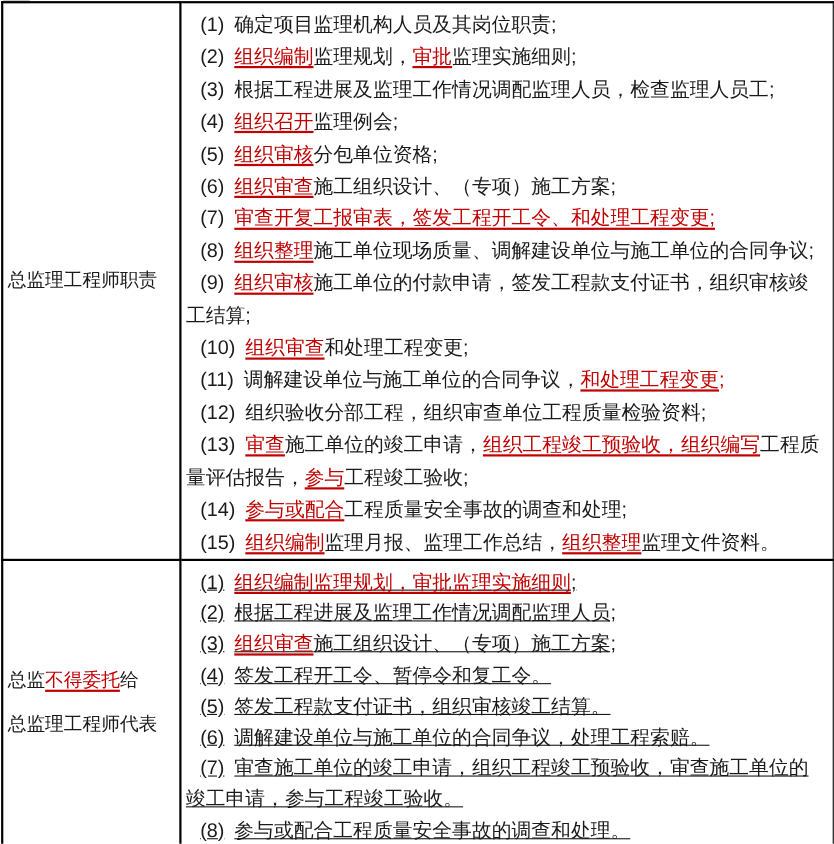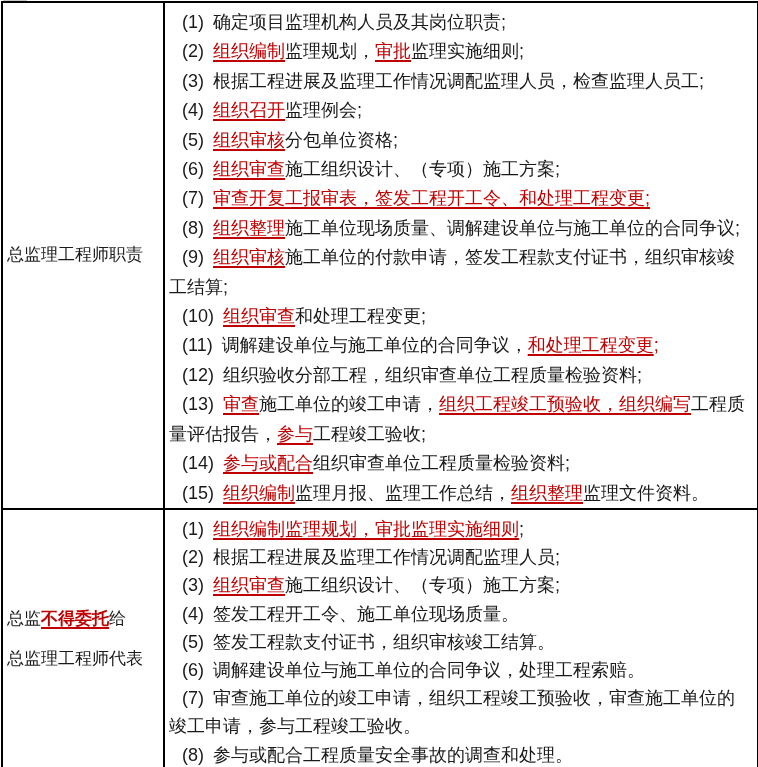--- a/index.html
+++ b/index.html
@@ -26,30 +26,30 @@
   }
   td.label-cell .hline{white-space:nowrap;}
   td.items-cell{
     vertical-align:top;
     padding:5px 12px 0 4px;
     font-size:18px;
   }
   tr.row-0 td{height:500px;}
   tr.row-1 td{height:252px;}
   tr.row-0 .item{line-height:29.4px;}
-  tr.row-1 .item{line-height:28.2px;}
+  tr.row-1 .item{line-height:28.2px;text-decoration:underline;}
   p.item{margin:0;text-indent:13px;}
   span.num{padding-right:9px;}
   .red{color:#c00000;}
   .u{
     text-decoration:underline;
     text-decoration-thickness:1.6px;
     text-underline-offset:3px;
   }
-  .b{font-weight:bold;}
+  .b{font-weight:normal;}
   .b.u{text-decoration-thickness:2.4px;}
 </style>
 </head>
 <body>
 
 <div class="screen">
   <div class="edge-artifact"></div>
   <table class="duties">
     <colgroup>
       <col class="c-label">
@@ -67,34 +67,34 @@
             <p class="item"><span class="num">(4)</span><span class="seg red u">组织召开</span><span class="seg">监理例会;</span></p>
             <p class="item"><span class="num">(5)</span><span class="seg red u">组织审核</span><span class="seg">分包单位资格;</span></p>
             <p class="item"><span class="num">(6)</span><span class="seg red u">组织审查</span><span class="seg">施工组织设计、（专项）施工方案;</span></p>
             <p class="item"><span class="num">(7)</span><span class="seg red u">审查开复工报审表，签发工程开工令、和处理工程变更;</span></p>
             <p class="item"><span class="num">(8)</span><span class="seg red u">组织整理</span><span class="seg">施工单位现场质量、调解建设单位与施工单位的合同争议;</span></p>
             <p class="item"><span class="num">(9)</span><span class="seg red u">组织审核</span><span class="seg">施工单位的付款申请，签发工程款支付证书，组织审核竣工结算;</span></p>
             <p class="item"><span class="num">(10)</span><span class="seg red u">组织审查</span><span class="seg">和处理工程变更;</span></p>
             <p class="item"><span class="num">(11)</span><span class="seg">调解建设单位与施工单位的合同争议，</span><span class="seg red u">和处理工程变更</span><span class="seg red">;</span></p>
             <p class="item"><span class="num">(12)</span><span class="seg">组织验收分部工程，组织审查单位工程质量检验资料;</span></p>
             <p class="item"><span class="num">(13)</span><span class="seg red u">审查</span><span class="seg">施工单位的竣工申请，</span><span class="seg red u">组织工程竣工预验收，组织编写</span><span class="seg">工程质量评估报告，</span><span class="seg red u">参与</span><span class="seg">工程竣工验收;</span></p>
-            <p class="item"><span class="num">(14)</span><span class="seg red u">参与或配合</span><span class="seg">组织审查单位工程质量检验资料;</span></p>
+            <p class="item"><span class="num">(14)</span><span class="seg red u">参与或配合</span><span class="seg">工程质量安全事故的调查和处理;</span></p>
             <p class="item"><span class="num">(15)</span><span class="seg red u">组织编制</span><span class="seg">监理月报、监理工作总结，</span><span class="seg red u">组织整理</span><span class="seg">监理文件资料。</span></p>
           </td>
         </tr>
         <tr class="row-1">
           <td class="label-cell">
             <div class="hline"><span class="seg">总监</span><span class="seg red u b">不得委托</span><span class="seg">给</span></div>
             <div class="hline"><span class="seg">总监理工程师代表</span></div>
           </td>
           <td class="items-cell">
             <p class="item"><span class="num">(1)</span><span class="seg red u">组织编制监理规划，审批监理实施细则</span><span class="seg">;</span></p>
             <p class="item"><span class="num">(2)</span><span class="seg">根据工程进展及监理工作情况调配监理人员;</span></p>
             <p class="item"><span class="num">(3)</span><span class="seg red u">组织审查</span><span class="seg">施工组织设计、（专项）施工方案;</span></p>
-            <p class="item"><span class="num">(4)</span><span class="seg">签发工程开工令、施工单位现场质量。</span></p>
+            <p class="item"><span class="num">(4)</span><span class="seg">签发工程开工令、暂停令和复工令。</span></p>
             <p class="item"><span class="num">(5)</span><span class="seg">签发工程款支付证书，组织审核竣工结算。</span></p>
             <p class="item"><span class="num">(6)</span><span class="seg">调解建设单位与施工单位的合同争议，处理工程索赔。</span></p>
             <p class="item"><span class="num">(7)</span><span class="seg">审查施工单位的竣工申请，组织工程竣工预验收，审查施工单位的竣工申请，参与工程竣工验收。</span></p>
             <p class="item"><span class="num">(8)</span><span class="seg">参与或配合工程质量安全事故的调查和处理。</span></p>
           </td>
         </tr>
       </tbody>
   </table>
 </div>
 

